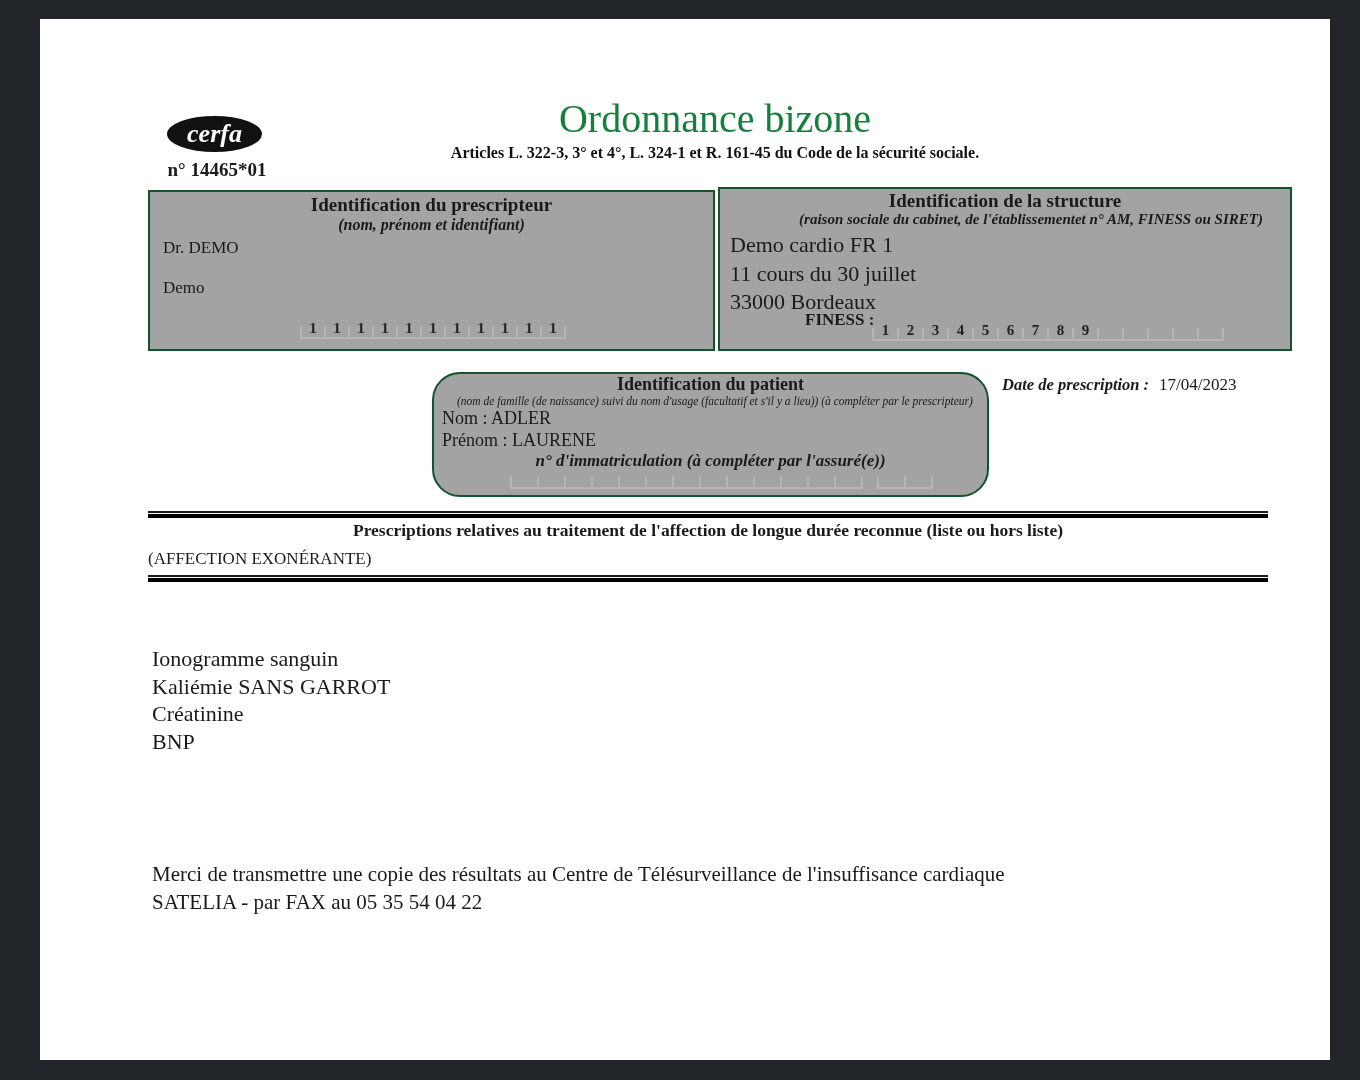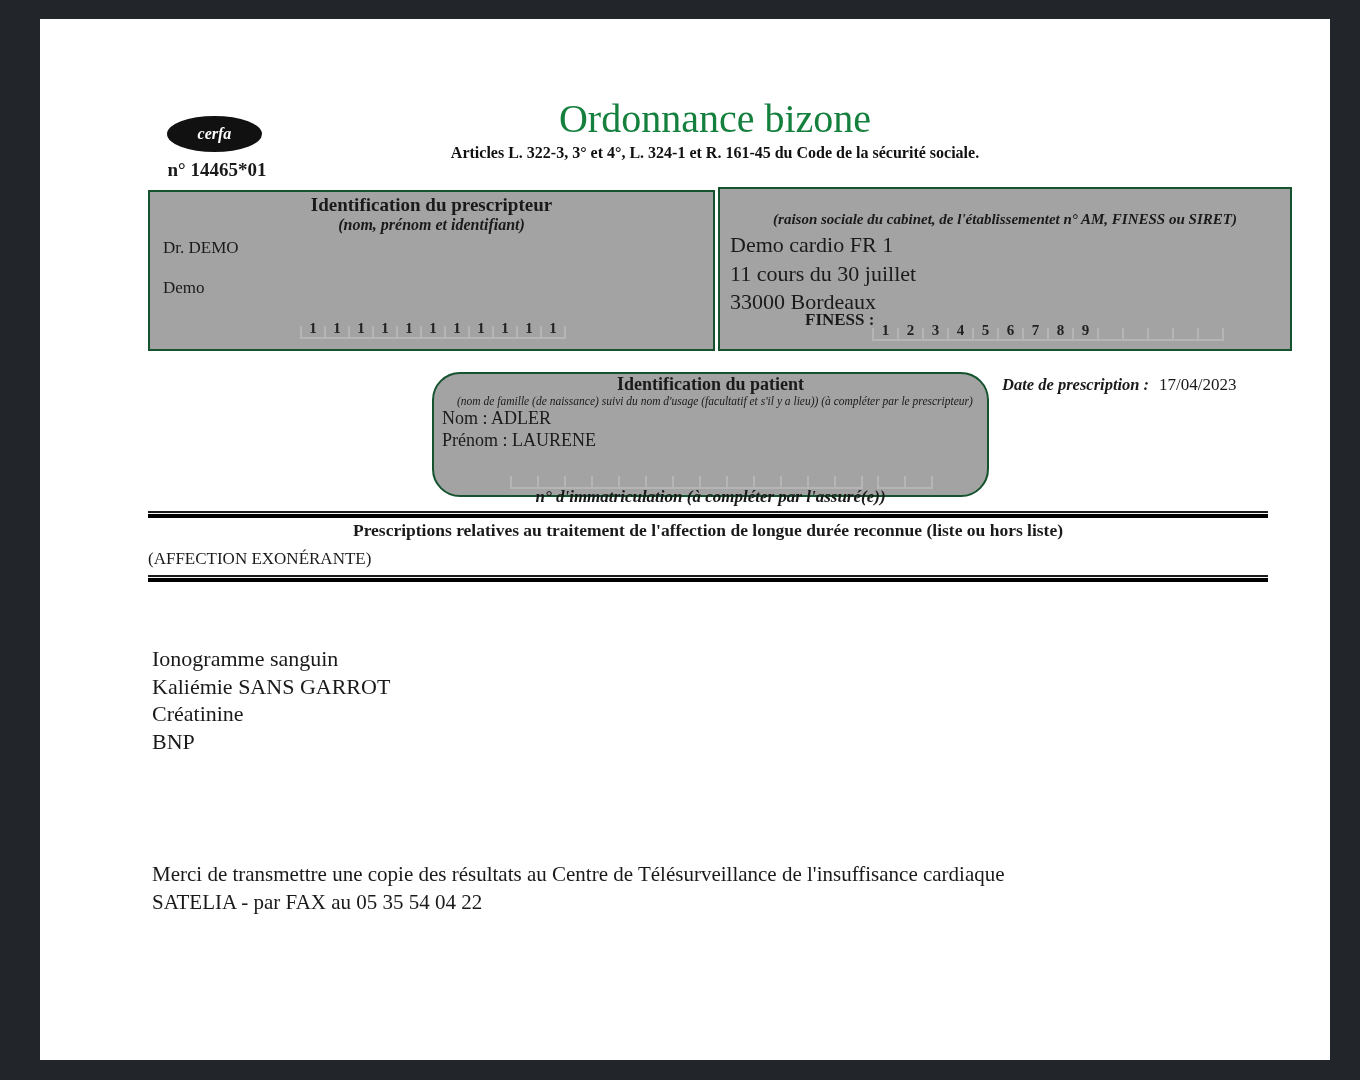--- a/index.html
+++ b/index.html
@@ -18,54 +18,54 @@
   }
   .abs{position:absolute;}
 
   
   .cerfa-logo{
     left:127px;top:97px;width:95px;height:36px;
     background:#111;border-radius:50%;
     display:flex;align-items:center;justify-content:center;
   }
   .cerfa-logo span{
-    color:#fff;font-style:italic;font-weight:bold;font-size:16px;line-height:1;
+    color:#fff;font-style:italic;font-weight:bold;font-size:26px;line-height:1;
   }
   .form-number{left:112px;top:140px;width:130px;text-align:center;font-weight:bold;font-size:19px;}
   .title-wrap{left:350px;top:78px;width:650px;text-align:center;}
   .doc-title{font-size:40px;color:#15803d;line-height:1.1;}
   .doc-subtitle{margin-top:3px;font-size:16px;font-weight:bold;color:#111;}
 
   
   .box{border:2px solid #14532d;background:#a3a3a3;}
   .box-title{text-align:center;font-weight:bold;font-size:19px;line-height:1.1;}
   .box-subtitle{text-align:center;font-weight:bold;font-style:italic;font-size:16px;line-height:1.1;}
 
   .prescriber-box{left:108px;top:171px;width:563px;height:157px;}
   .structure-box{left:678px;top:168px;width:570px;height:160px;}
   .patient-box{left:392px;top:353px;width:553px;height:121px;border-radius:28px;}
 
   .prescriber-name{left:13px;top:46px;font-size:17px;}
   .prescriber-firstname{left:13px;top:78px;font-size:17px;margin-top:8px;}
 
-  .structure-subtitle{font-size:15px;width:100%;left:0;top:22px;}
+  .structure-subtitle{font-size:15px;width:100%;left:0;top:22px;padding-left:26px;}
   .structure-lines{left:10px;top:42px;font-size:22px;line-height:28.5px;}
   .finess-label{left:85px;top:121px;font-size:17px;font-weight:600;}
   .finess-comb{left:152px;top:139px;}
 
   .patient-box .box-title{font-size:18px;}
   .patient-subtitle{
     left:1px;top:20px;width:551px;
     font-style:italic;font-size:12.5px;white-space:nowrap;
     transform:scaleX(0.92);transform-origin:center;
     text-align:center;
   }
   .patient-nom{left:8px;top:34px;font-size:18px;}
   .patient-prenom{left:8px;top:56px;font-size:18px;}
-  .immat-label{left:0;top:77px;width:100%;text-align:center;font-weight:bold;font-style:italic;font-size:17px;margin-top:36px;}
+  .immat-label{left:0;top:77px;width:100%;text-align:center;font-weight:bold;font-style:italic;font-size:17px;}
   .patient-combs{left:76px;top:102px;display:flex;gap:14px;align-items:flex-end;}
 
   
   .comb{display:flex;align-items:flex-end;border-bottom:2px solid #b5b5b5;}
   .comb .cell{height:11px;border-left:2px solid #b5b5b5;position:relative;width:var(--cw,22px);}
   .comb .cell:last-child{border-right:2px solid #b5b5b5;}
   .comb .digit{
     position:absolute;left:0;right:0;bottom:1px;
     text-align:center;font-weight:600;font-size:15px;line-height:1;color:#222;
   }
@@ -144,20 +144,21 @@
           <span class="cell">
             <span class="digit">1</span>
           </span>
           <span class="cell">
             <span class="digit">1</span>
           </span>
         </div>
     </div>
 
     <div class="abs box structure-box">
+      <div class="box-title" style="margin-top:2px;">Identification de la structure</div>
       <div class="abs box-subtitle structure-subtitle">(raison sociale du cabinet, de l'établissementet n° AM, FINESS ou SIRET)</div>
       <div class="abs structure-lines">
         <div>Demo cardio FR 1</div>
         <div>11 cours du 30 juillet</div>
         <div>33000 Bordeaux</div>
       </div>
       <div class="abs finess-label">FINESS :</div>
       <div class="abs comb finess-comb">
           <span class="cell">
             <span class="digit">1</span>

